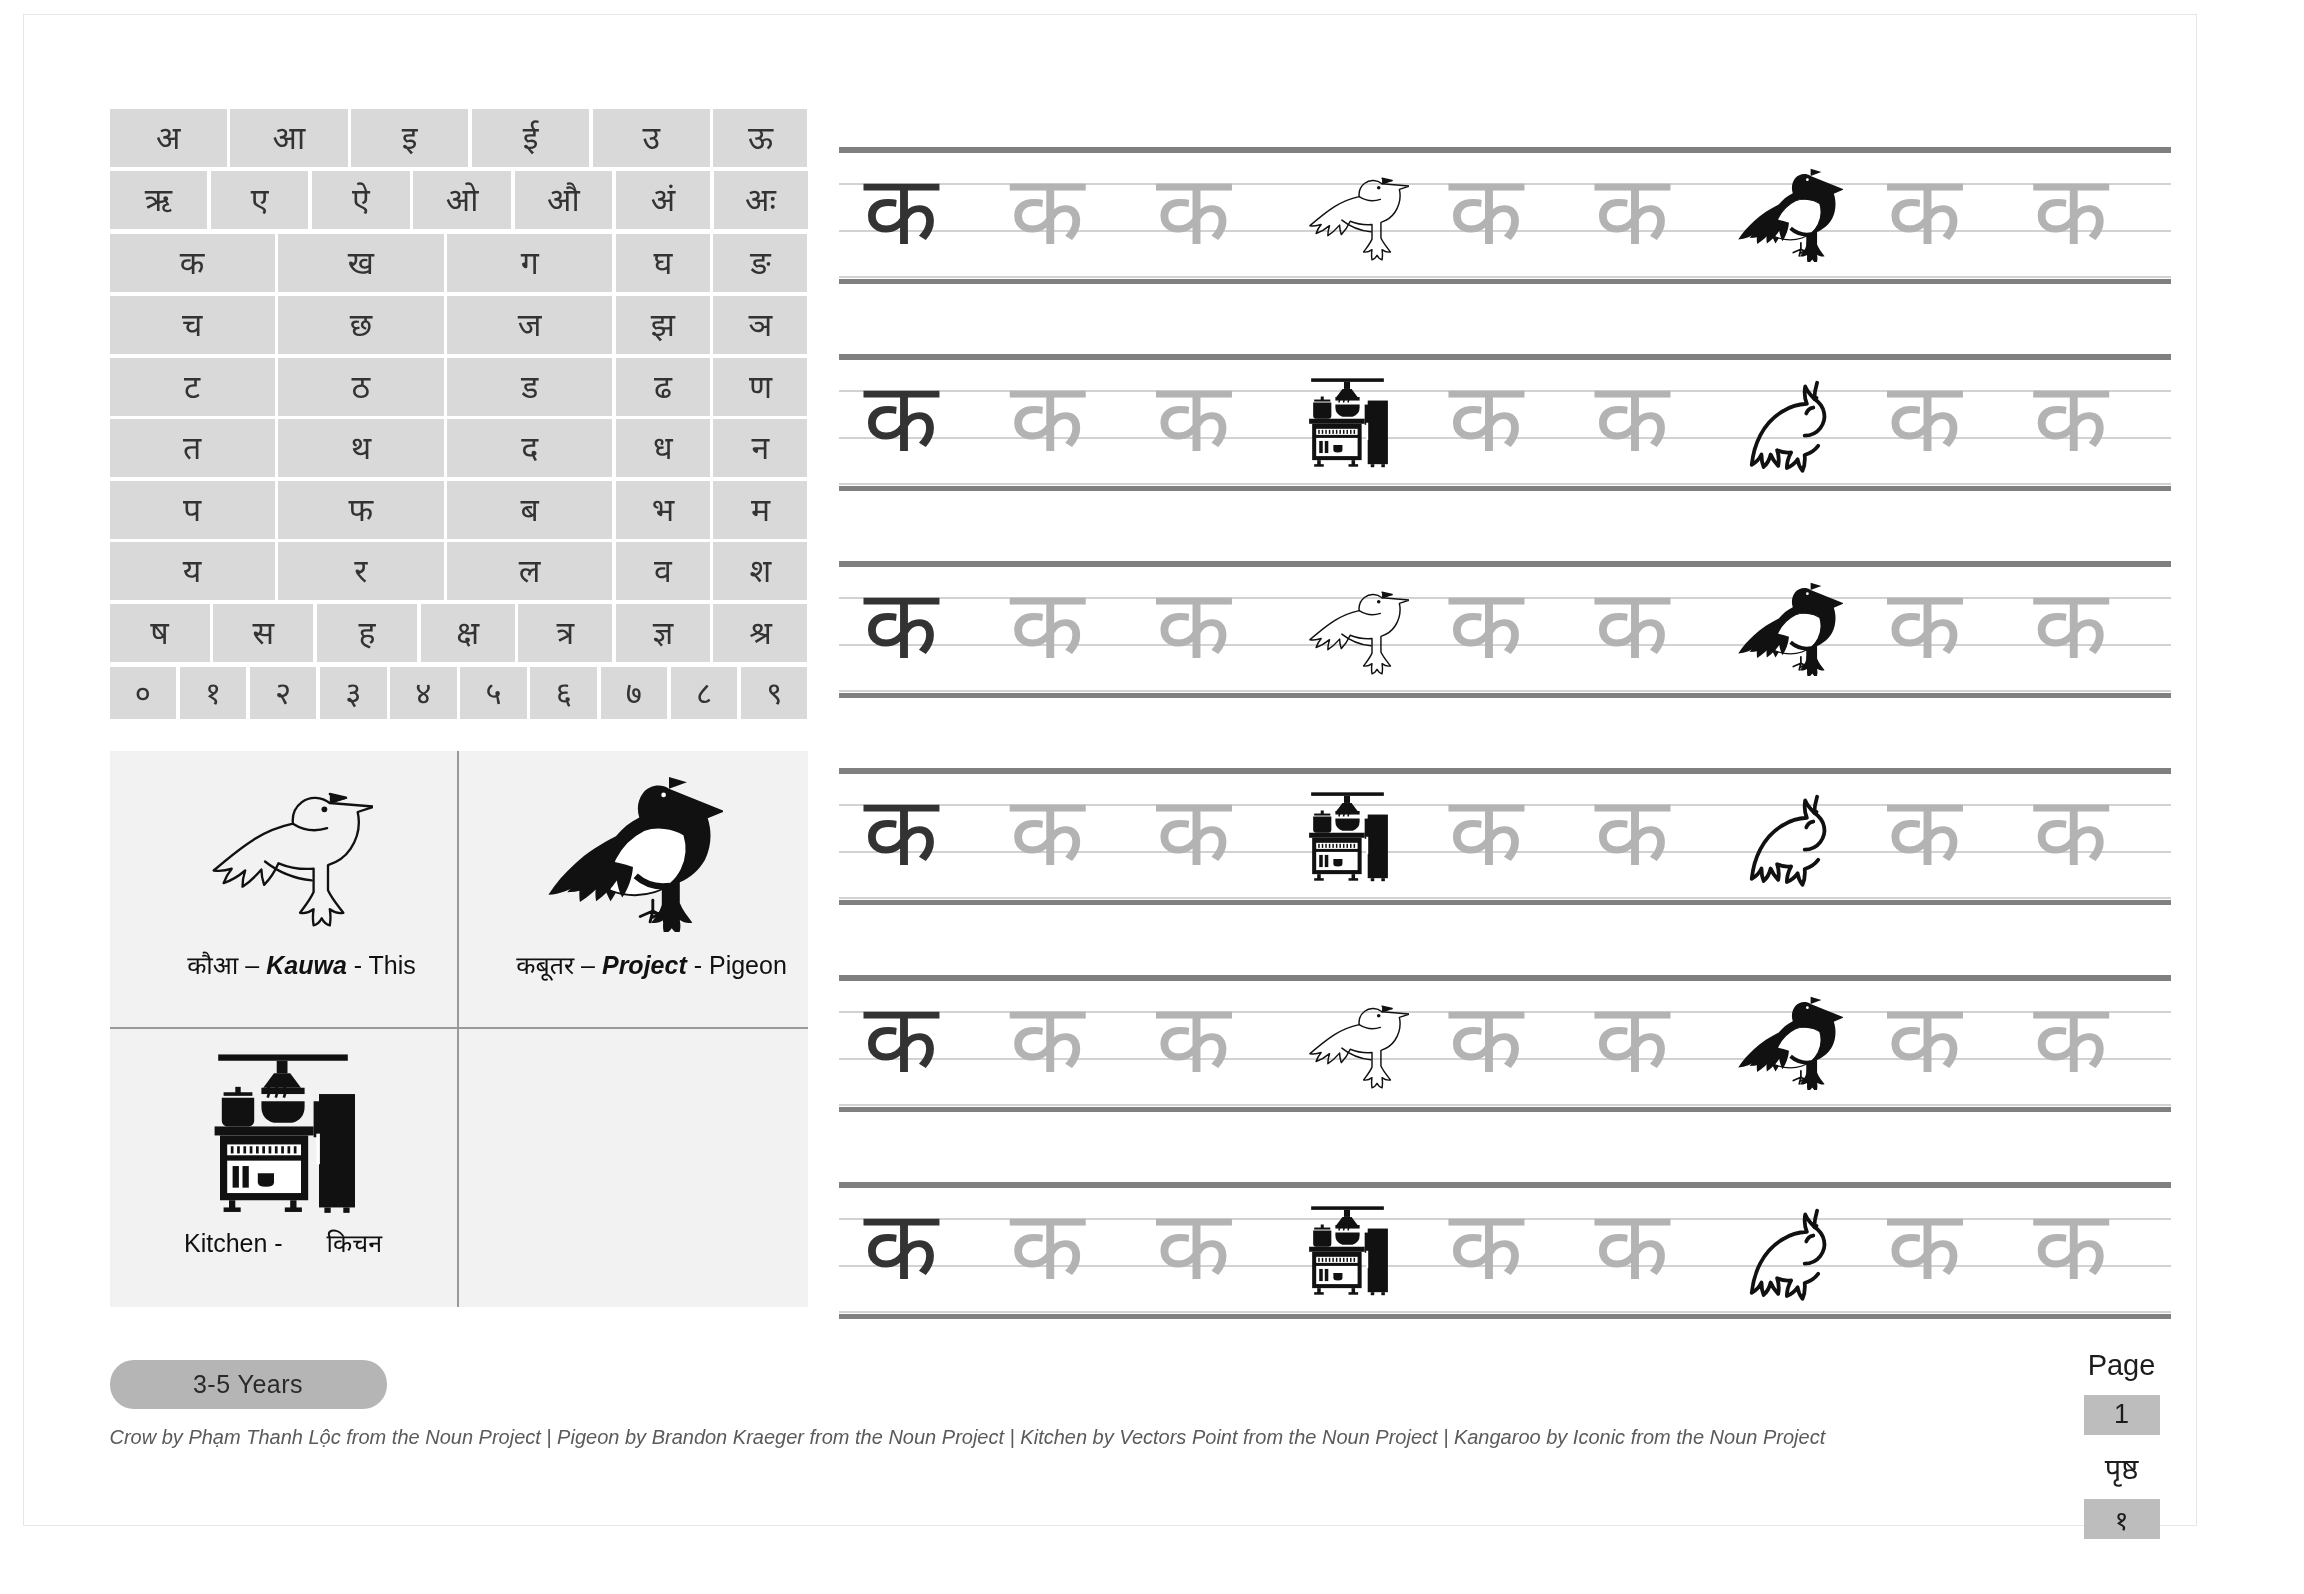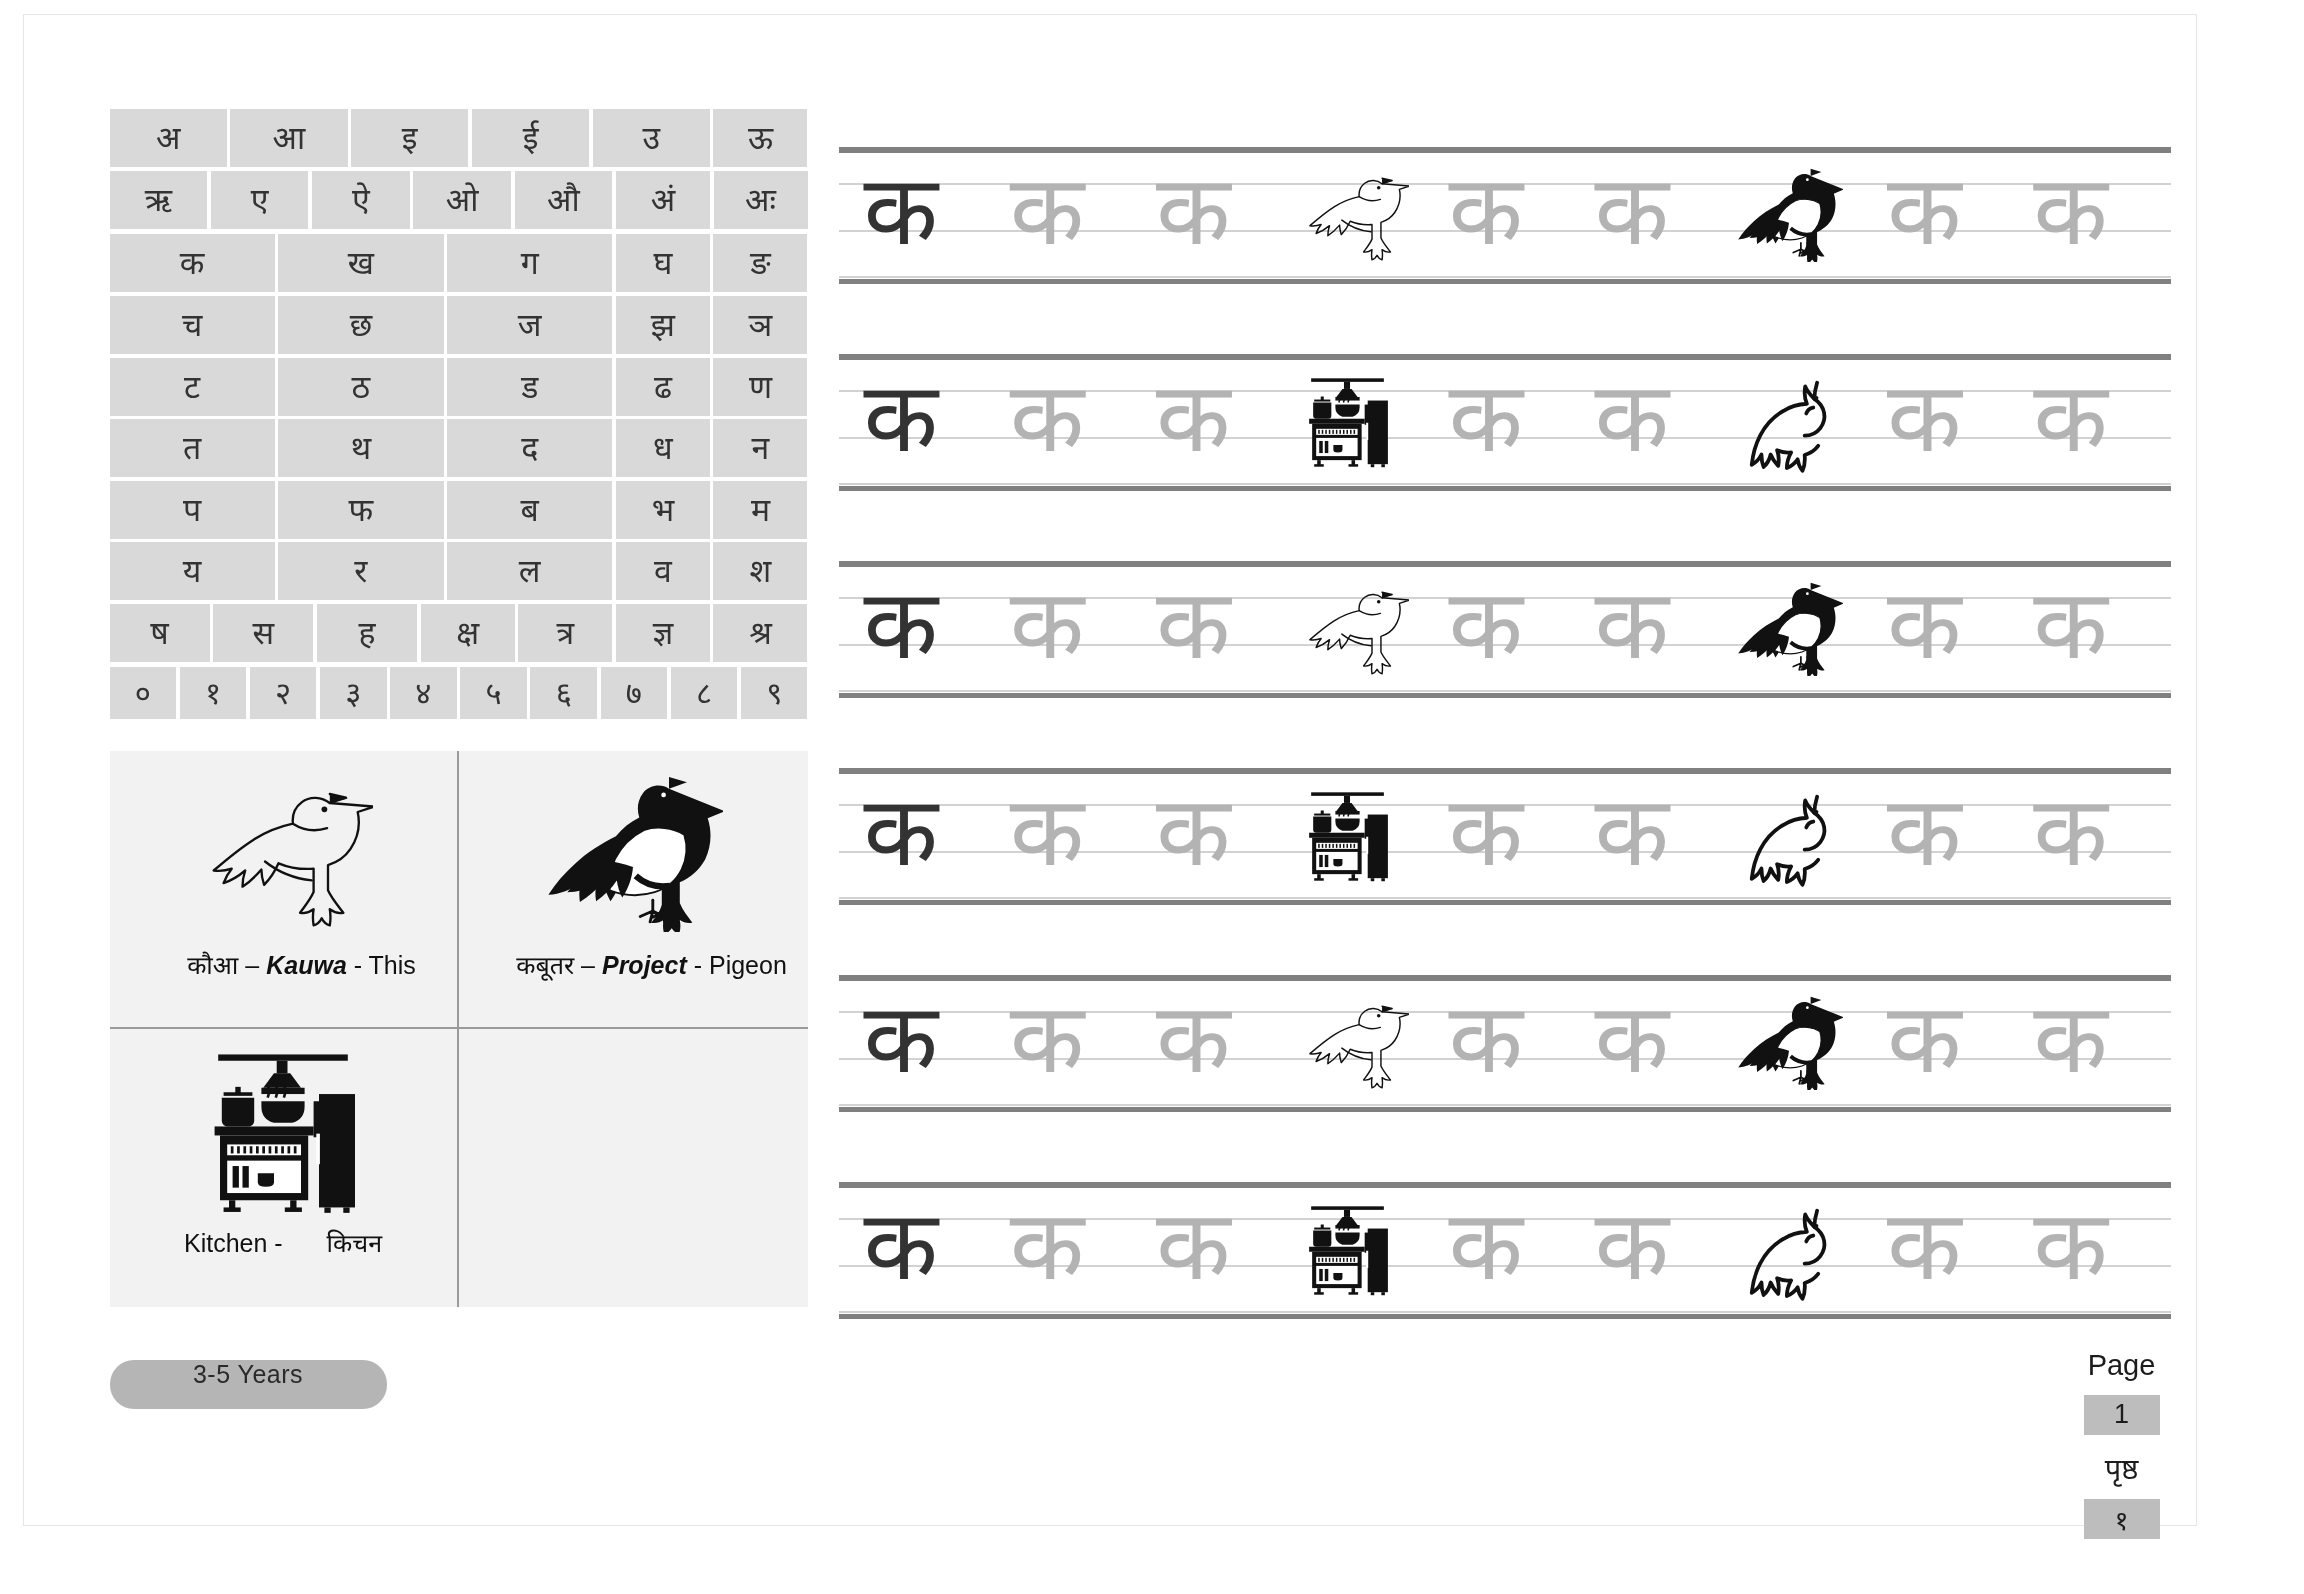--- a/index.html
+++ b/index.html
@@ -87,20 +87,21 @@
   .pic-label .dev { font-family: "Liberation Sans", "DejaVu Sans", sans-serif; margin-left: 37px; }
 
   
   #age-badge {
     position: absolute;
     left: 86px; top: 1345px;
     width: 277px; height: 49px;
     background: #b5b5b5;
     border-radius: 24px;
     display: flex;
+    align-items: center;
     justify-content: center;
     font-size: 25px;
     color: #2a2a2a;
     letter-spacing: 0.5px;
   }
 
   
   #practice {
     position: absolute;
     left: 815px; top: 94px;
@@ -878,16 +879,17 @@
     </div>
 
   <div id="pager">
     <span>Page</span>
     <span class="pgbox">1</span>
     <span>पृष्ठ</span>
     <span class="pgbox">१</span>
   </div>
 
   <div id="footnotes">
+    <div class="fn2">Crow by Phạm Thanh Lộc from the Noun Project | Pigeon by Brandon Kraeger from the Noun Project | Kitchen by Vectors Point from the Noun Project | Kangaroo by Iconic from the Noun Project</div>
   </div>
 
 </div>
 
 
 </body></html>

